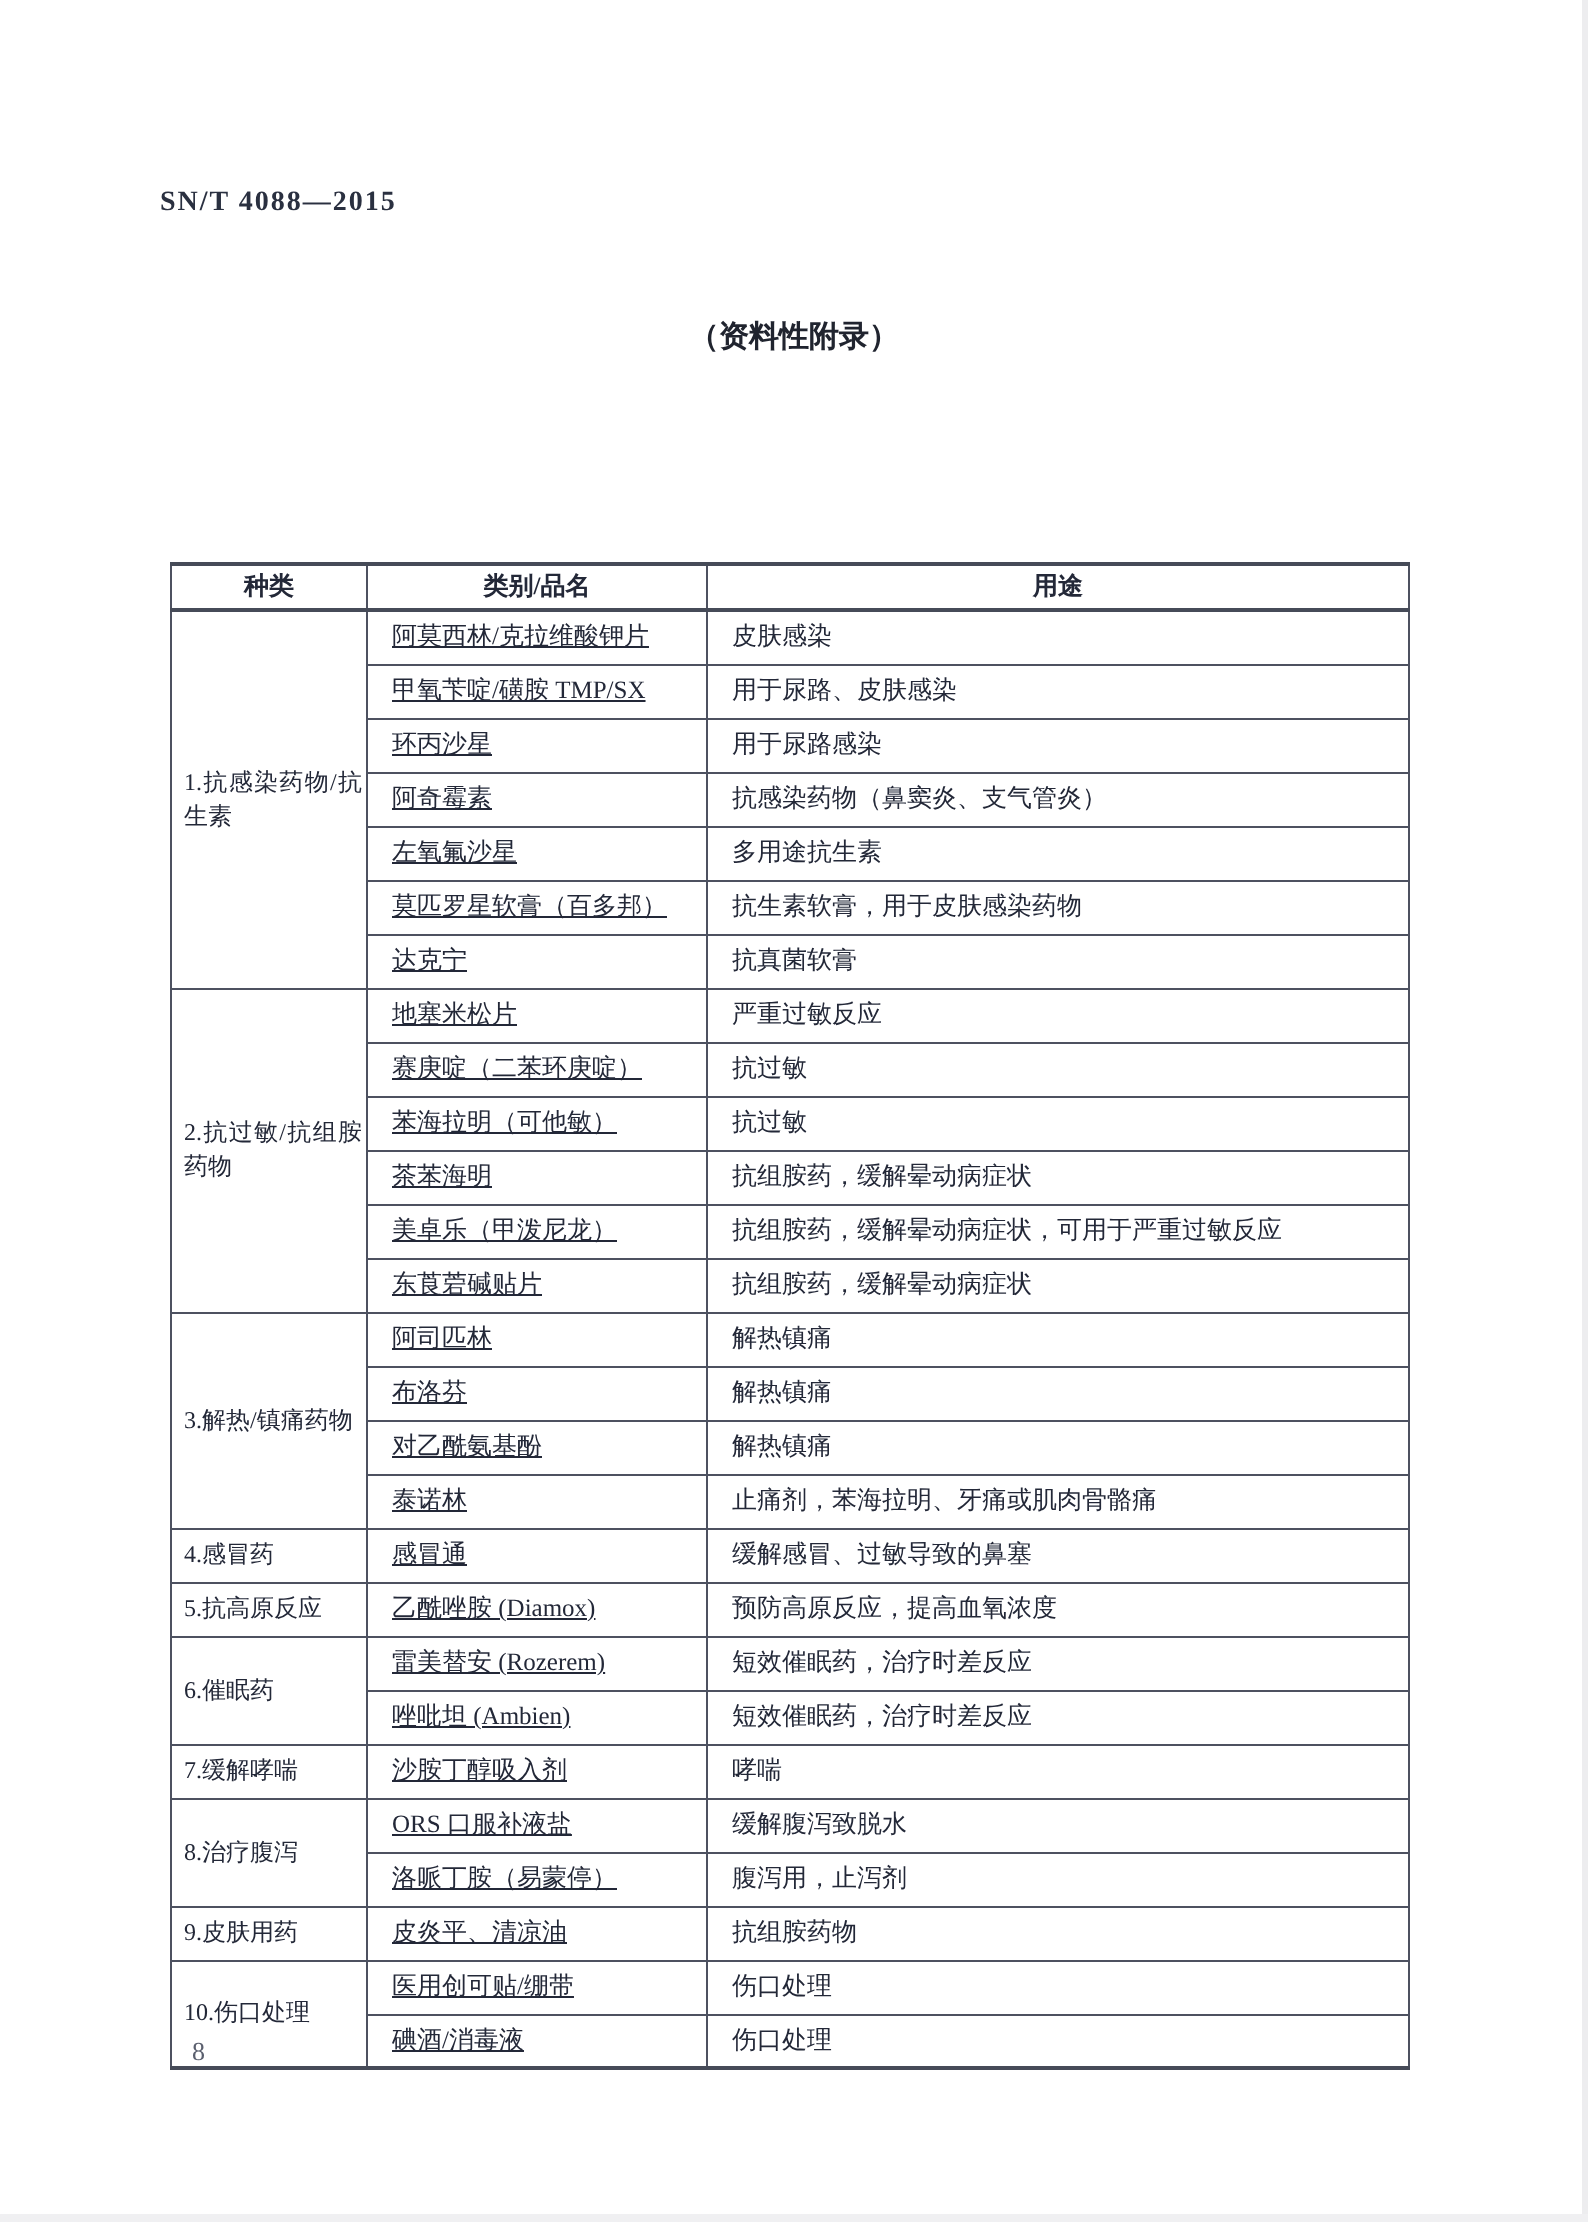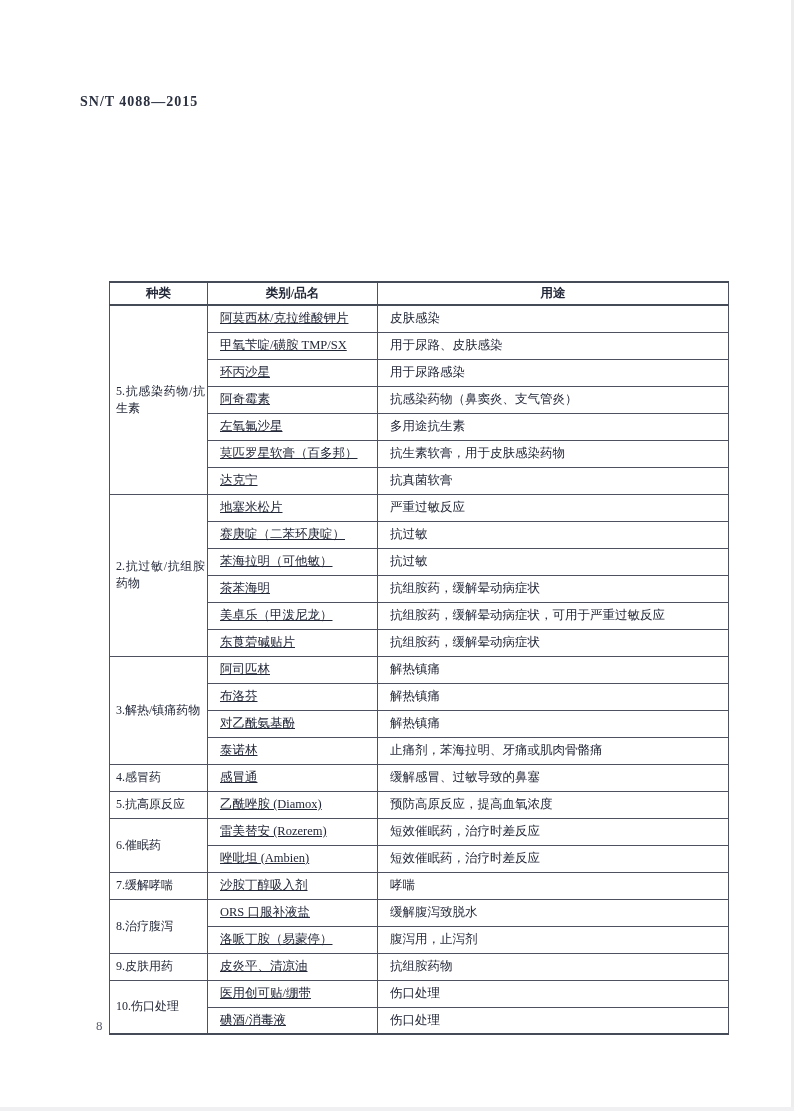--- a/index.html
+++ b/index.html
@@ -35,21 +35,21 @@
     text-align:center; font-size:13.5px; font-weight:700; color:#20242f;
   }
   table.med {
     position:absolute; left:85px; top:281px;
     width:619px; border-collapse:collapse; table-layout:fixed;
     font-size:12.5px;
   }
   table.med col.c1 { width:98px; }
   table.med col.c2 { width:170px; }
   table.med col.c3 { width:351px; }
-  table.med { border-top:2px solid #464b58; border-bottom:2px solid #464b58;margin-left:24px; }
+  table.med { border-top:2px solid #464b58; border-bottom:2px solid #464b58; }
   table.med th, table.med td { border:1px solid #4d5160; color:#232838; }
   table.med thead th {
     height:23px; font-weight:600; text-align:center;
     border-bottom:2px solid #464b58; font-size:12.5px;
   }
   table.med tbody td { height:27px; vertical-align:middle; font-weight:500; }
   td.cat  { padding:3px 2px 3px 6px; font-size:12px; text-align:justify; text-justify:inter-character; line-height:17px; }
   td.name { padding-left:12px;text-decoration:underline; }
   td.use  { padding-left:12px; }
   .page-number {
@@ -58,39 +58,40 @@
   }
 </style>
 </head>
 <body>
 
 <div class="page">
 
   <div class="doc-number">SN/T 4088—2015</div>
 
   <div class="titles">
+    <div class="title-line">（资料性附录）</div>
   </div>
 
 
   <table class="med">
     <colgroup>
         <col class="c1">
         <col class="c2">
         <col class="c3">
       </colgroup>
     <thead>
       <tr>
         <th>种类</th>
         <th>类别/品名</th>
         <th>用途</th>
       </tr>
     </thead>
     <tbody>
         <tr>
-          <td rowspan="7" class="cat">5.抗感染药物/抗生素</td>
+          <td rowspan="7" class="cat">1.抗感染药物/抗生素</td>
           <td class="name">阿莫西林/克拉维酸钾片</td>
           <td class="use">皮肤感染</td>
         </tr>
         <tr>
           <td class="name">甲氧苄啶/磺胺 TMP/SX</td>
           <td class="use">用于尿路、皮肤感染</td>
         </tr>
         <tr>
           <td class="name">环丙沙星</td>
           <td class="use">用于尿路感染</td>

